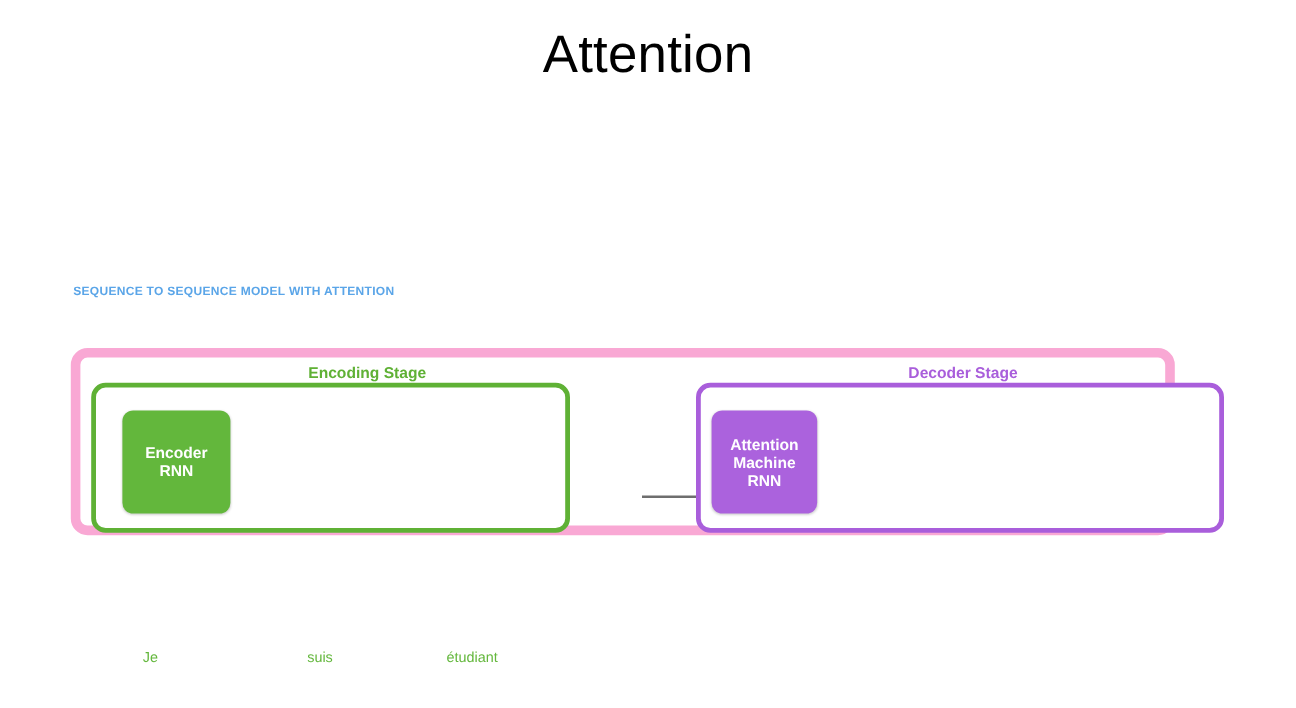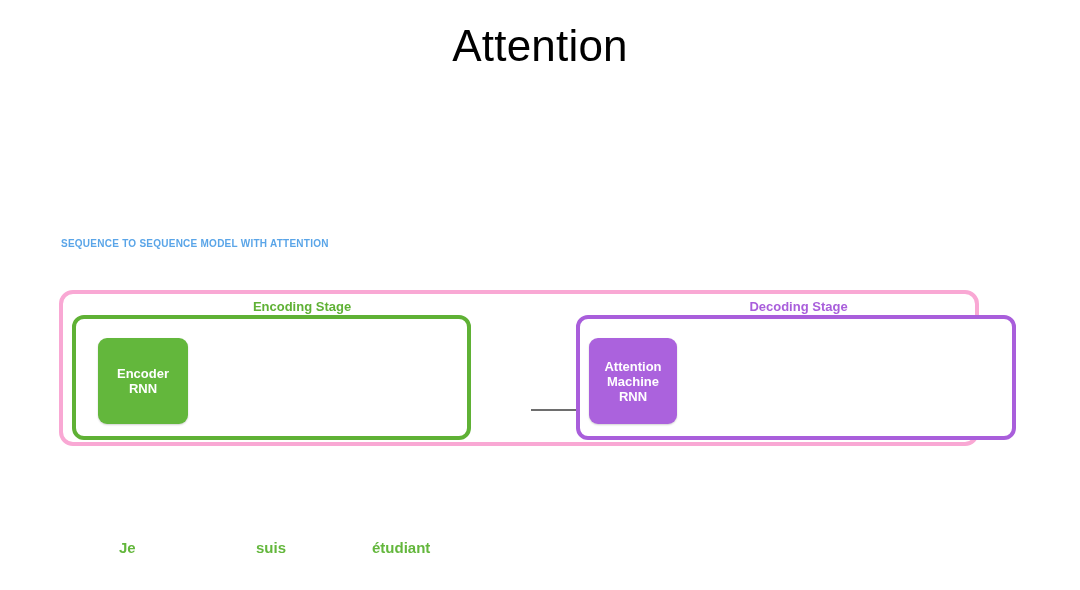--- a/index.html
+++ b/index.html
@@ -58,21 +58,21 @@
   }
 
   
   #outer-frame {
     position: absolute;
     left: 0px;
     top: 54px;
     width: 920px;
     height: 156px;
     box-sizing: border-box;
-    border: 4px solid #f9a8d4;
+    border: 8px solid #f9a8d4;
     border-radius: 14px;
     background: #ffffff;
   }
 
   
   .stage {
     position: absolute;
     top: 0;
   }
   #encoding-stage { left: 4px;  width: 470px; }
@@ -152,22 +152,22 @@
   #source-words {
     position: absolute;
     left: 0;
     top: 538px;
     width: 1080px;
     height: 24px;
   }
   .source-word {
     position: absolute;
     top: 0;
-    font-size: 15px;
-    font-weight: bold;
+    font-size: 12px;
+    font-weight: normal;
     color: #63b73c;
     line-height: 20px;
     white-space: nowrap;
   }
   #source-word-0 { left: 119px; }
   #source-word-1 { left: 256px; }
   #source-word-2 { left: 372px; }
 </style>
 </head>
 <body>
@@ -192,21 +192,21 @@
     </div>
 
     <div id="stage-connector">
       <svg width="110" height="14" viewBox="0 0 110 14" xmlns="http://www.w3.org/2000/svg">
         <line x1="0" y1="7" x2="96" y2="7" stroke="#6e6e6e" stroke-width="2"></line>
         <polygon points="94,1.5 108,7 94,12.5" fill="#6e6e6e"></polygon>
       </svg>
     </div>
 
     <div class="stage" id="decoding-stage">
-      <div class="stage-label" id="decoding-stage-label">Decoding Stage</div>
+      <div class="stage-label" id="decoding-stage-label">Decoder Stage</div>
       <div class="stage-box" id="decoding-stage-box">
         <div class="rnn-block" id="decoder-rnn">
           <span class="rnn-line">Attention</span>
           <span class="rnn-line">Machine</span>
           <span class="rnn-line">RNN</span>
         </div>
       </div>
     </div>
 
   </div>

